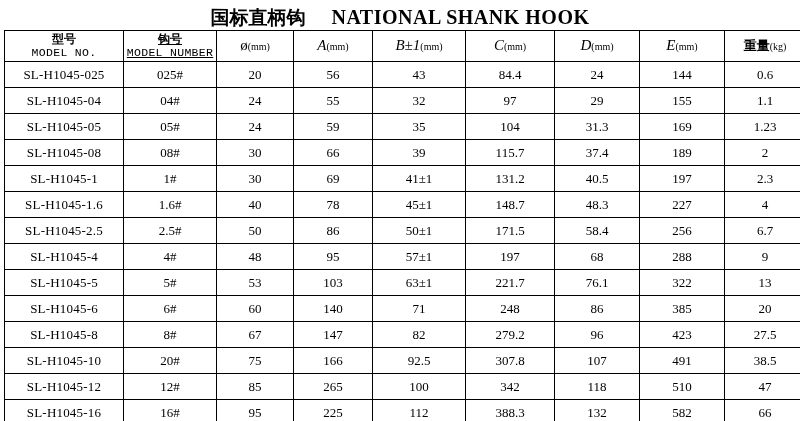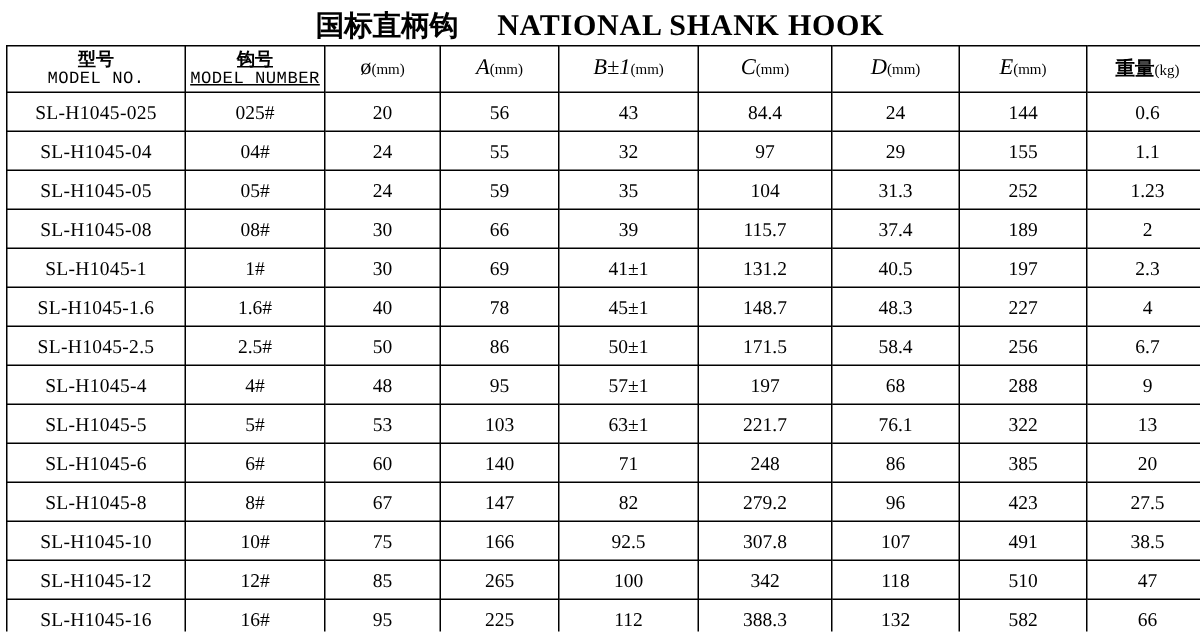--- a/index.html
+++ b/index.html
@@ -186,21 +186,21 @@
           <td>1.1</td>
         </tr>
         <tr>
           <td class="item-col">SL-H1045-05</td>
           <td class="model-col">05#</td>
           <td>24</td>
           <td>59</td>
           <td>35</td>
           <td>104</td>
           <td>31.3</td>
-          <td>252</td>
+          <td>169</td>
           <td>1.23</td>
         </tr>
         <tr>
           <td class="item-col">SL-H1045-08</td>
           <td class="model-col">08#</td>
           <td>30</td>
           <td>66</td>
           <td>39</td>
           <td>115.7</td>
           <td>37.4</td>
@@ -279,21 +279,21 @@
           <td>67</td>
           <td>147</td>
           <td>82</td>
           <td>279.2</td>
           <td>96</td>
           <td>423</td>
           <td>27.5</td>
         </tr>
         <tr>
           <td class="item-col">SL-H1045-10</td>
-          <td class="model-col">10#</td>
+          <td class="model-col">20#</td>
           <td>75</td>
           <td>166</td>
           <td>92.5</td>
           <td>307.8</td>
           <td>107</td>
           <td>491</td>
           <td>38.5</td>
         </tr>
         <tr>
           <td class="item-col">SL-H1045-12</td>

